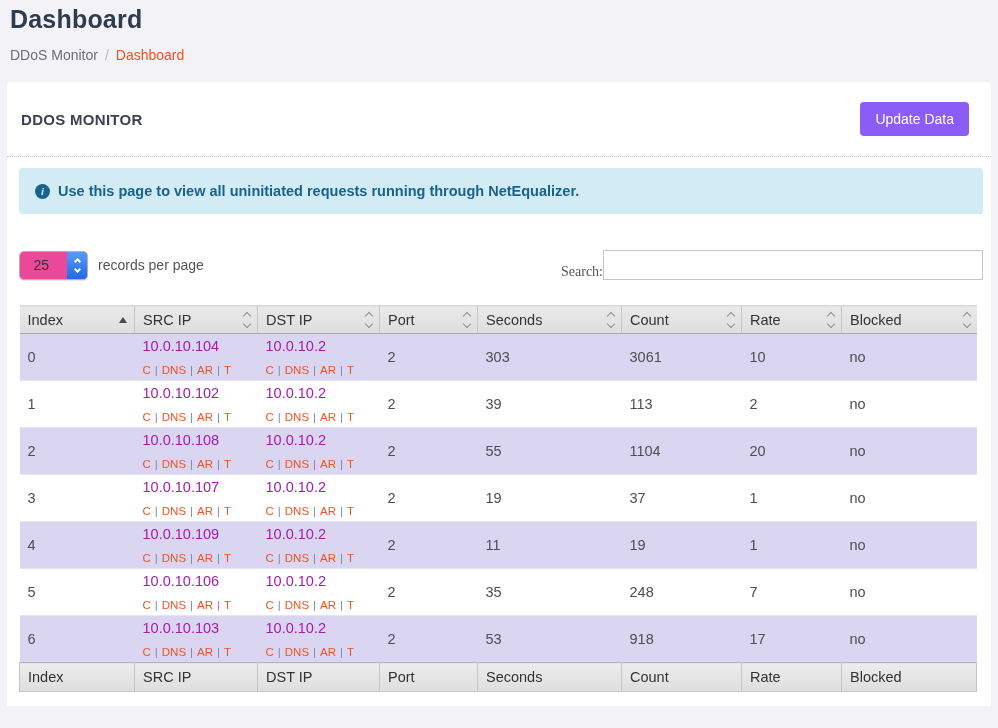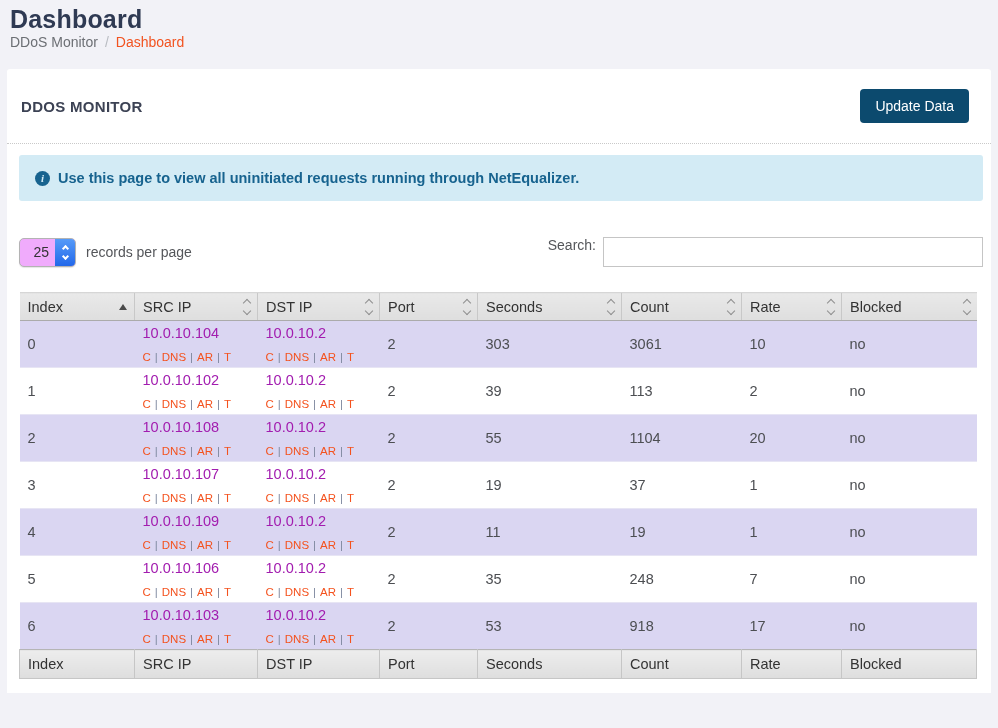--- a/index.html
+++ b/index.html
@@ -5,52 +5,52 @@
   * { margin:0; padding:0; box-sizing:border-box; }
   html, body { width:998px; height:728px; }
   body {
     background:#f2f2f7;
     font-family:"Liberation Sans","DejaVu Sans",sans-serif;
     color:#54565a;
     overflow:hidden;
   }
   .page-top { padding:5px 16px 0 10px; }
   .page-title { font-size:25px; font-weight:700; color:#2f3a53; letter-spacing:0.2px; }
-  .breadcrumb { font-size:14px; color:#6c6f74; }
+  .breadcrumb { margin-top:13px; font-size:14px; color:#6c6f74; }
   .breadcrumb .bc-parent { color:#6c6f74; text-decoration:none; }
   .breadcrumb .sep { color:#b9bcc2; margin:0 7px; }
   .breadcrumb .current { color:#f25320; }
 
   .panel { margin:19px 7px 0 7px; background:#ffffff; border-radius:3px 3px 0 0; height:624px; }
   .panel-head { height:75px; display:flex; justify-content:space-between; align-items:center;
     padding:0 22px 0 14px; border-bottom:1px dotted #c9c9c9; }
   .panel-title { font-size:15px; font-weight:700; color:#3c4254; letter-spacing:0.3px; }
-  .btn-update { background:#0c4a6e; color:#fff; font-size:14px; border:none; border-radius:4px;
+  .btn-update { background:#8b5cf6; color:#fff; font-size:14px; border:none; border-radius:4px;
     padding:9px 15px; font-family:inherit; cursor:pointer; }
 
   .legend { font-size:11px; color:#4c4e52; padding:10px 14px 0 14px; }
 
   .alert { margin:11px 8px 0 12px; background:#d3ebf5; border-radius:3px; padding:15px 16px;
     font-size:14.5px; font-weight:700; color:#17638f; display:flex; align-items:center; gap:8px; }
   .info-icon { flex:0 0 auto; width:15px; height:15px; border-radius:50%; background:#17638f;
     color:#d3ebf5; display:inline-flex; align-items:center; justify-content:center;
     font-size:11px; font-weight:700; font-family:"Liberation Serif",serif; font-style:italic; }
 
   .controls { display:flex; justify-content:space-between; align-items:center; margin:36px 8px 0 12px; }
   .controls-left { display:flex; align-items:center; gap:10px; font-size:14px; color:#54565a; }
   .select25 { display:inline-flex; align-items:stretch; height:29px; border:1px solid #b3b3b3;
-    border-radius:5px; overflow:hidden; background:#f0abfc; box-shadow:0 1px 1px rgba(0,0,0,0.10); cursor:pointer; }
+    border-radius:5px; overflow:hidden; background:#ec4899; box-shadow:0 1px 1px rgba(0,0,0,0.10); cursor:pointer;gap:12px; }
   .select-val { width:35px; display:flex; align-items:center; justify-content:flex-end;
     padding-right:6px; font-size:14px; color:#333; }
   .select-btn { width:20px; background:linear-gradient(#569bf8,#2268ea); display:flex;
     flex-direction:column; align-items:center; justify-content:center; gap:3px; }
   .chev-w { display:block; width:5px; height:5px; }
   .chev-w.up { border-top:2px solid #fff; border-left:2px solid #fff; transform:rotate(45deg); }
   .chev-w.down { border-bottom:2px solid #fff; border-right:2px solid #fff; transform:rotate(45deg); }
-  .controls-right { display:flex; align-items:flex-start; gap:7px; font-size:14px; color:#54565a; }
+  .controls-right { display:flex; align-items:flex-end; font-size:14px; color:#54565a;font-family:Liberation Serif, serif; }
   .search-input { width:380px; height:30px; border:1px solid #c5c5c5; background:#fff;
     font-family:inherit; font-size:14px; padding:0 8px; color:#333; }
 
   table.data { width:958px; margin:25px 8px 0 12px; border-collapse:collapse; table-layout:fixed; }
   thead th { background:linear-gradient(#e9e9e9,#dedede); border-top:1px solid #d6d6d6;
     border-bottom:1px solid #ababab; height:28px; font-size:14.5px; font-weight:400; color:#333;
     text-align:left; padding:0 18px 0 8px; position:relative; cursor:pointer; }
   thead th + th { border-left:1px solid #c8c8c8; }
   .sort { position:absolute; right:7px; top:50%; transform:translateY(-50%); display:flex;
     flex-direction:column; align-items:center; gap:2px; }

